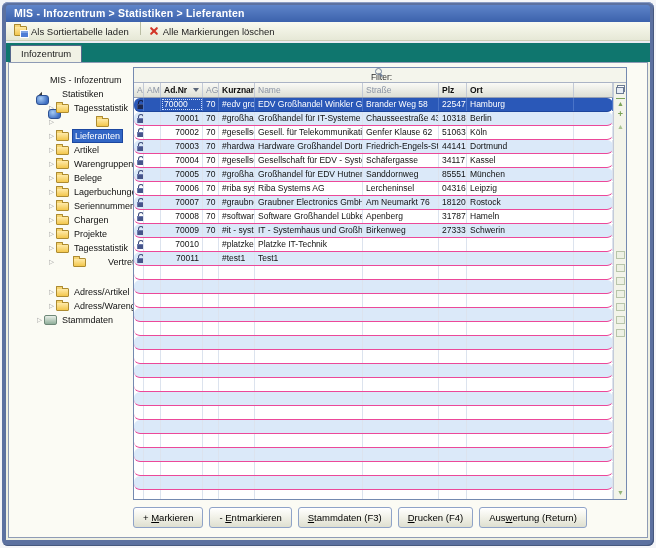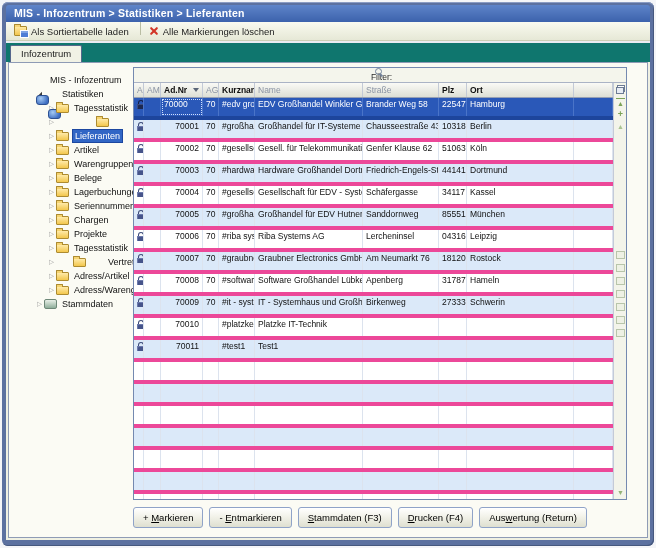--- a/index.html
+++ b/index.html
@@ -94,21 +94,21 @@
   .c-adnr{width:42px;flex:0 0 42px;}
   .c-ag{width:16px;flex:0 0 16px;}
   .c-kurz{width:36px;flex:0 0 36px;}
   .c-name{width:108px;flex:0 0 108px;}
   .c-str{width:76px;flex:0 0 76px;}
   .c-plz{width:28px;flex:0 0 28px;}
   .c-ort{width:107px;flex:0 0 107px;}
   .c-fill{flex:1 1 auto;}
 
   .rows{position:absolute;left:0;right:0;top:15px;bottom:0;overflow:hidden;}
-  .grow{display:flex;height:22px;border-bottom:4px solid #ec4899;background:#fff;color:#111;}
+  .grow{display:flex;height:14px;border-bottom:1px solid #ec4899;background:#fff;color:#111;border-radius:6px;}
   .rows .grow:nth-child(even){background:#dbe9f9;}
   .grow .c{padding:0 3px;line-height:13px;border-right:1px solid #dce3ee;
            white-space:nowrap;overflow:hidden;}
   .grow .c-adnr{text-align:right;}
   .grow .c-ag{text-align:center;}
   .grow.sel{background:#2a58b8 !important;color:#fff;border-bottom-color:#1d459c;}
   .grow.sel .c{border-right-color:#4a74c8;}
   .grow.sel .c-adnr{text-align:left;outline:1px dotted #cfe0ff;outline-offset:-2px;}
   .lock{display:inline-block;width:7px;height:9px;position:relative;top:2px;}
   .lock:before{content:"";position:absolute;left:1px;top:0;width:4px;height:4px;
@@ -231,21 +231,21 @@
           <div class="tree-item" style="padding-left: 26px;">
     <span class="exp collapsed"></span>
     <span class="ticon folder"></span>
     <span class="tlabel">Tagesstatistik</span>
   </div>
           <div class="tree-item" style="padding-left: 26px; gap: 17px;">
     <span class="exp collapsed"></span>
     <span class="ticon folder"></span>
     <span class="tlabel">Vertreter</span>
   </div>
-          <div class="tree-item" style="padding-left: 26px;">
+          <div class="tree-item" style="padding-left: 26px; margin-top: 16px;">
     <span class="exp collapsed"></span>
     <span class="ticon folder"></span>
     <span class="tlabel">Adress/Artikel</span>
   </div>
           <div class="tree-item" style="padding-left: 26px;">
     <span class="exp collapsed"></span>
     <span class="ticon folder"></span>
     <span class="tlabel">Adress/Warengruppen</span>
   </div>
           <div class="tree-item" style="padding-left: 14px;">

